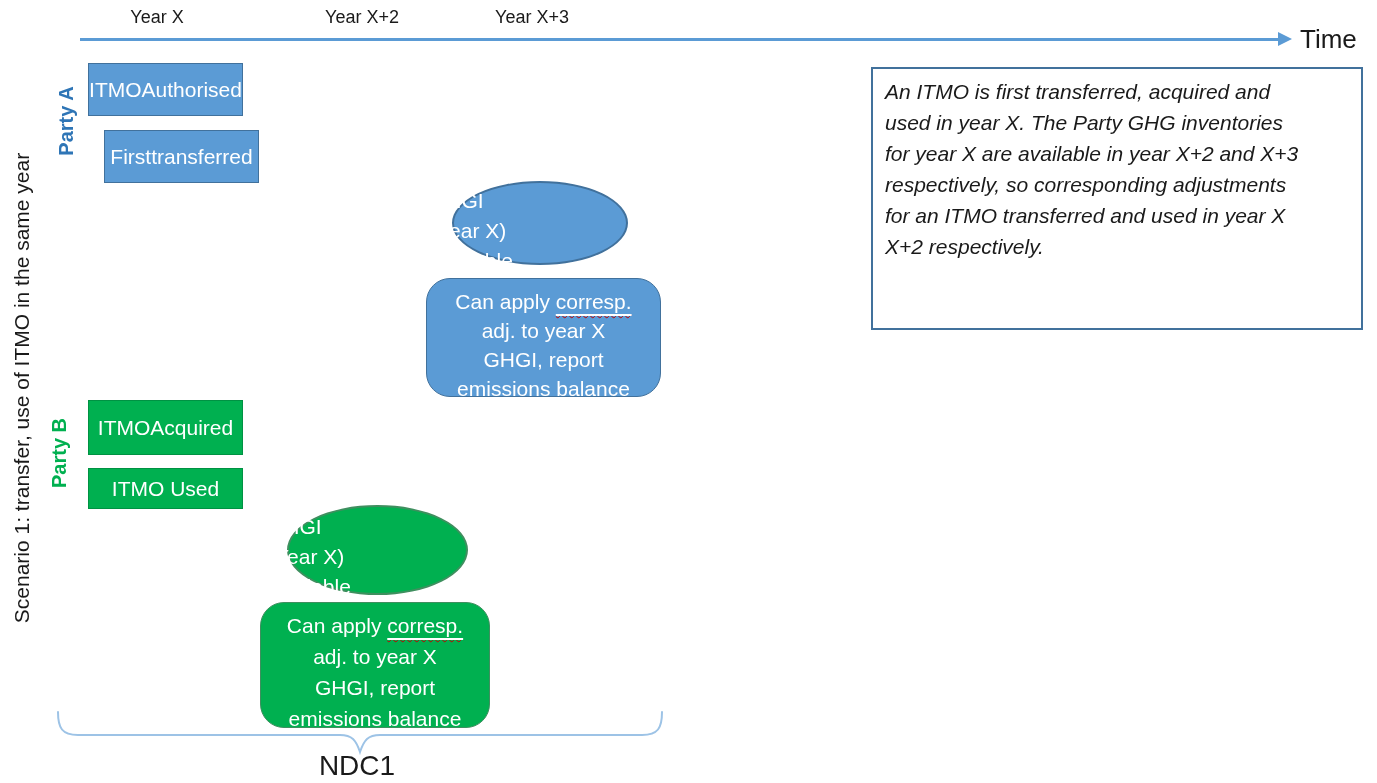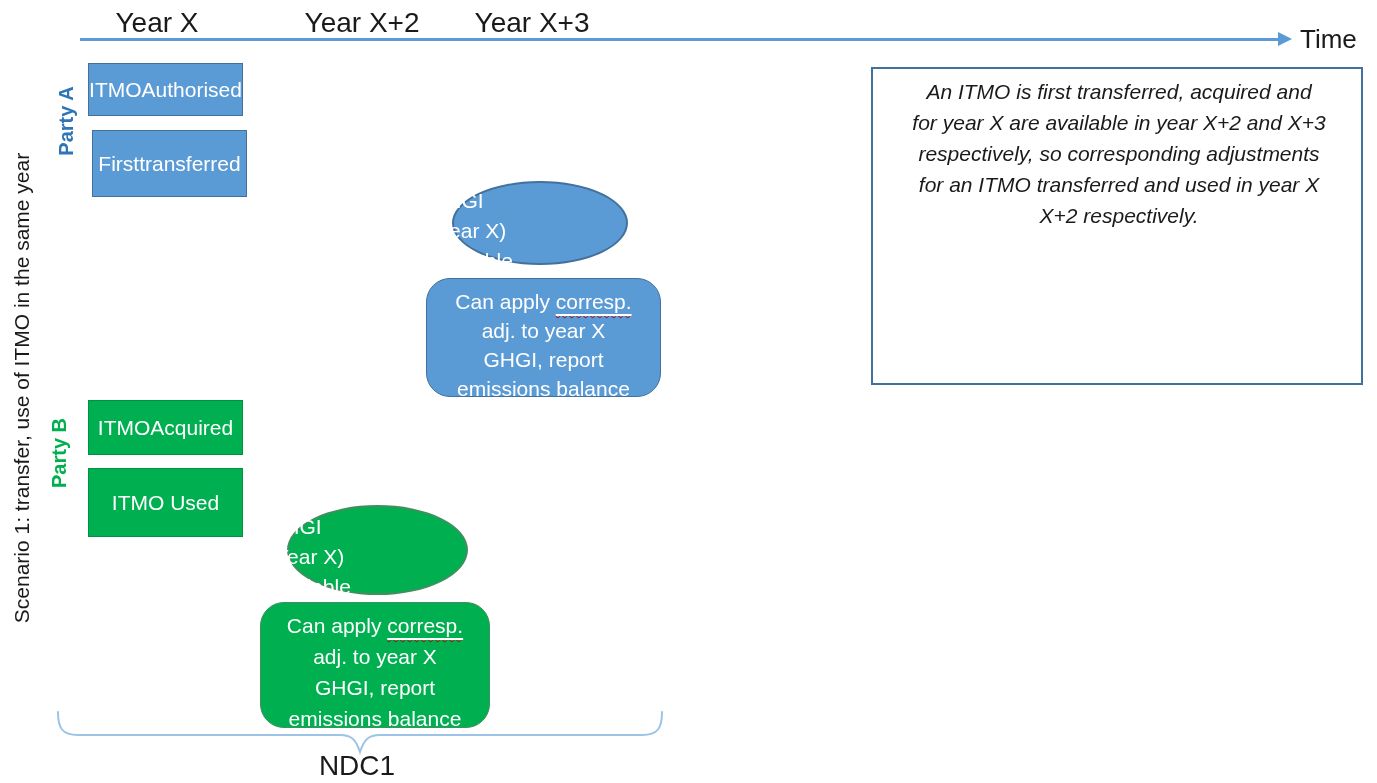--- a/index.html
+++ b/index.html
@@ -28,38 +28,38 @@
 
   
   .timeline-line { left: 80px; top: 38px; width: 1200px; height: 3px; background: #5B9BD5; }
   .timeline-arrowhead {
     left: 1278px; top: 32px; width: 0; height: 0;
     border-top: 7px solid transparent;
     border-bottom: 7px solid transparent;
     border-left: 14px solid #5B9BD5;
   }
   .time-label { left: 1300px; top: 24px; font-size: 26px; }
-  .year-label { top: 7px; font-size: 28px; transform: translateX(-50%); white-space: nowrap; }
+  .year-label { top: 7px; font-size: 18px; transform: translateX(-50%); white-space: nowrap; }
   .year-x   { left: 157px; }
   .year-x2  { left: 362px; }
   .year-x3  { left: 532px; }
 
   
   .event-box {
     display: flex; flex-direction: row;
     align-items: center; justify-content: center;
     color: #ffffff; font-size: 21px; line-height: 26px;
     text-align: center;
   }
   .blue-box  { background: #5B9BD5; border: 1.5px solid #41719C; }
   .green-box { background: #00B050; border: 1.5px solid #009243; }
   .box-a1 { left: 88px; top: 63px;  width: 155px; height: 53px; }
-  .box-a2 { left: 92px; top: 130px; width: 155px; height: 67px; }
+  .box-a2 { left: 104px; top: 130px; width: 155px; height: 53px; }
   .box-b1 { left: 88px; top: 400px; width: 155px; height: 55px; }
-  .box-b2 { left: 88px; top: 468px; width: 155px; height: 69px; }
+  .box-b2 { left: 88px; top: 468px; width: 155px; height: 41px; }
 
   
   .ghgi-ellipse { border-radius: 50%; }
   .ellipse-a { left: 452px; top: 181px; width: 176px; height: 84px; background: #5B9BD5; border: 2px solid #41719C; }
   .ellipse-b { left: 287px; top: 505px; width: 181px; height: 90px; background: #00B050; border: 2px solid #3F8F5F; }
   .ellipse-text {
     width: 220px; transform: translateX(-50%);
     color: #ffffff; font-size: 21px; line-height: 30px;
     text-align: left; white-space: nowrap;
   }
@@ -90,26 +90,25 @@
     text-decoration-style: solid;
     text-decoration-thickness: 1.5px;
   }
 
   
   .brace-svg { left: 50px; top: 700px; }
   .ndc-label { left: 357px; top: 750px; transform: translateX(-50%); font-size: 28px; }
 
   
   .note-box {
-    left: 871px; top: 67px; width: 492px; height: 318px;
+    left: 871px; top: 67px; width: 492px; height: 263px;
     border: 2px solid #41719C;
     padding: 7px 8px 7px 12px;
     font-size: 21px; font-style: italic; line-height: 31px;
     color: #1a1a1a;
-    text-align: center;
   }
 </style>
 </head>
 <body>
 
 <div class="canvas">
 
   <div class="vtext scenario-label" style="left:22px; top:388px;">Scenario 1: transfer, use of ITMO in the same year</div>
 
   <div class="abs timeline-line"></div>
@@ -168,19 +167,20 @@
     <div>emissions balance</div>
   </div>
 
   <svg class="abs brace-svg" width="620" height="58" viewBox="0 0 620 58">
     <path d="M8,12 C8,28 12,35 28,35 L290,35 C302,35 306,40 310,52 C314,40 318,35 330,35 L592,35 C608,35 612,28 612,12" fill="none" stroke="#9DC3E6" stroke-width="2" stroke-linecap="round"></path>
   </svg>
   <div class="abs ndc-label">NDC1</div>
 
   <div class="abs note-box">
     <div>An ITMO is first transferred, acquired and</div>
+    <div>used in year X. The Party GHG inventories</div>
     <div>for year X are available in year X+2 and X+3</div>
     <div>respectively, so corresponding adjustments</div>
     <div>for an ITMO transferred and used in year X</div>
     <div>X+2 respectively.</div>
   </div>
 
 </div>
 
 </body></html>

